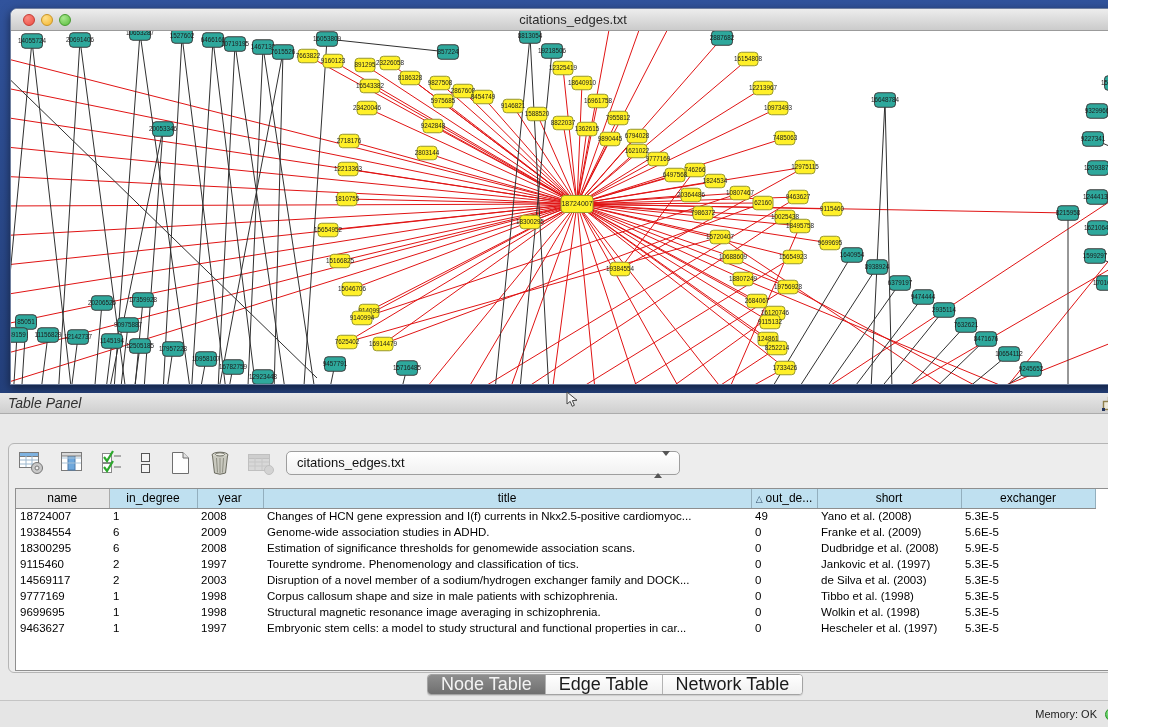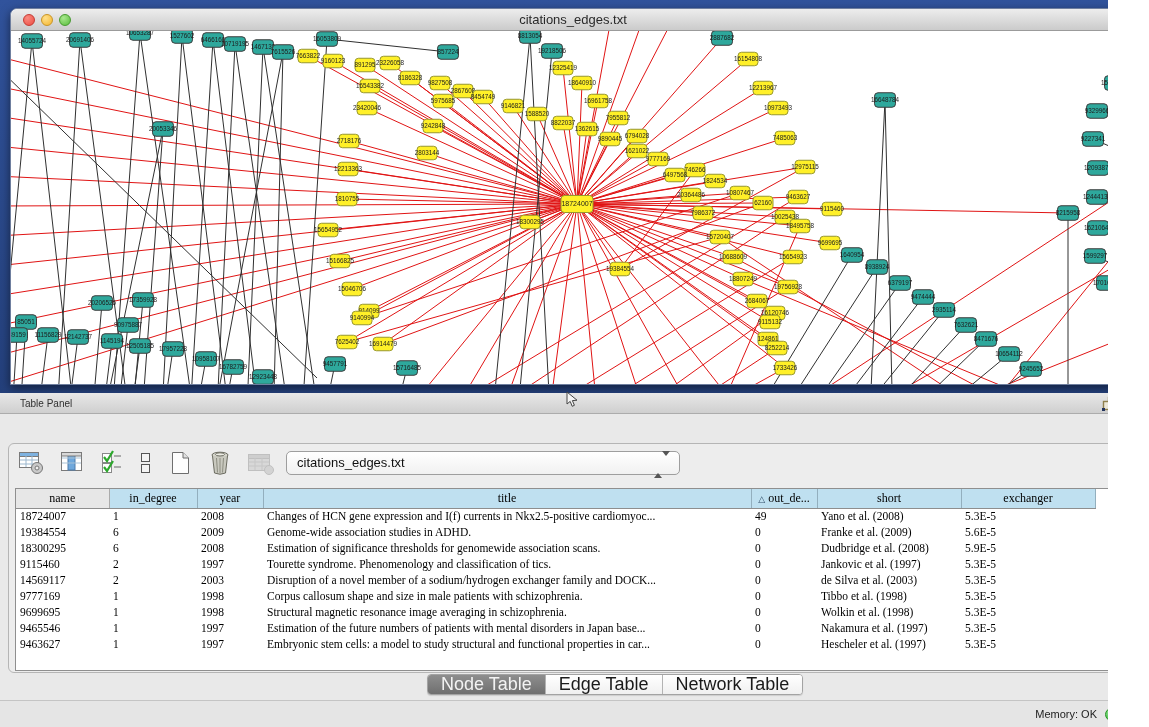--- a/index.html
+++ b/index.html
@@ -23,21 +23,21 @@
   .tl.green  { left:48px; background:radial-gradient(circle at 35% 30%,#A8E88E,#58BC3C); border:1px solid #479A30; }
   .canvas { position:relative; width:1124px; height:354px; background:#fff; overflow:hidden; }
   .other-window-sliver { position:absolute; left:1140px; top:50px; width:9px; height:335px;
                          background:#CDCDCD; border-left:1px solid #95959B; }
   .other-window-sliver .sliver-top { height:40px; background:linear-gradient(#DADADA,#BFBFBF); border-bottom:1px solid #A5A5A5; }
 
   
   .table-panel { position:absolute; left:0; top:393px; width:1149px; height:334px; background:#E9E9E9; }
   .panel-header { position:relative; height:21px; background:linear-gradient(#E8E8E8,#CFCFCF);
                   border-bottom:1px solid #ACACAC; }
-  .panel-header .ptitle { position:absolute; left:20px; top:0; line-height:21px; font-size:10px; color:#303030; }
+  .panel-header .ptitle { position:absolute; left:8px; top:0; line-height:21px; font-size:14px; color:#303030;font-style:italic; }
   .panel-header .float-ic { position:absolute; right:30px; top:3px; cursor:default; }
   .panel-header .close-ic { position:absolute; right:9px; top:0; line-height:21px; font-size:14px;
                             font-weight:bold; color:#1A1A1A; cursor:default; }
   .panel-body { position:absolute; left:8px; top:50px; width:1133px; height:230px;
                 background:#EDEDED; border:1px solid #B5B5B5; border-radius:6px; }
   .tb-icons { position:absolute; left:9px; top:6px; height:28px; }
   .tb-icons .ic { display:inline-block; vertical-align:top; margin-right:9px; }
   .combo { position:absolute; left:277px; top:7px; width:394px; height:24px;
            background:linear-gradient(#FFFFFF,#F1F1F1); border:1px solid #9E9E9E; border-radius:5px; }
   .combo .cval { position:absolute; left:10px; top:0; line-height:22px; font-size:13px; color:#111; }
@@ -822,21 +822,21 @@
           <text x="9" y="18" font-family="Liberation Serif, serif" font-style="italic" font-size="10" fill="#1E1E1E">(x)</text>
         </svg>
       </div>
 
       <div class="combo">
         <span class="cval">citations_edges.txt</span>
         <span class="arrows"><span class="up"></span><span class="dn"></span></span>
       </div>
 
       <div class="table-wrap">
-        <table class="node-table" style="width: 1079px; font-family: Liberation Serif, serif;">
+        <table class="node-table" style="width: 1079px;">
           <colgroup>
               <col style="width: 93px;">
               <col style="width: 88px;">
               <col style="width: 66px;">
               <col style="width: 488px;">
               <col style="width: 66px;">
               <col style="width: 144px;">
               <col style="width: 134px;">
             </colgroup>
           <thead>
@@ -908,29 +908,20 @@
               <tr>
                 <td>9699695</td>
                 <td>1</td>
                 <td>1998</td>
                 <td>Structural magnetic resonance image averaging in schizophrenia.</td>
                 <td>0</td>
                 <td>Wolkin et al. (1998)</td>
                 <td>5.3E-5</td>
               </tr>
               <tr>
-                <td>9465546</td>
-                <td>1</td>
-                <td>1997</td>
-                <td>Estimation of the future numbers of patients with mental disorders in Japan base...</td>
-                <td>0</td>
-                <td>Nakamura et al. (1997)</td>
-                <td>5.3E-5</td>
-              </tr>
-              <tr>
                 <td>9463627</td>
                 <td>1</td>
                 <td>1997</td>
                 <td>Embryonic stem cells: a model to study structural and functional properties in car...</td>
                 <td>0</td>
                 <td>Hescheler et al. (1997)</td>
                 <td>5.3E-5</td>
               </tr>
             </tbody>
         </table>

